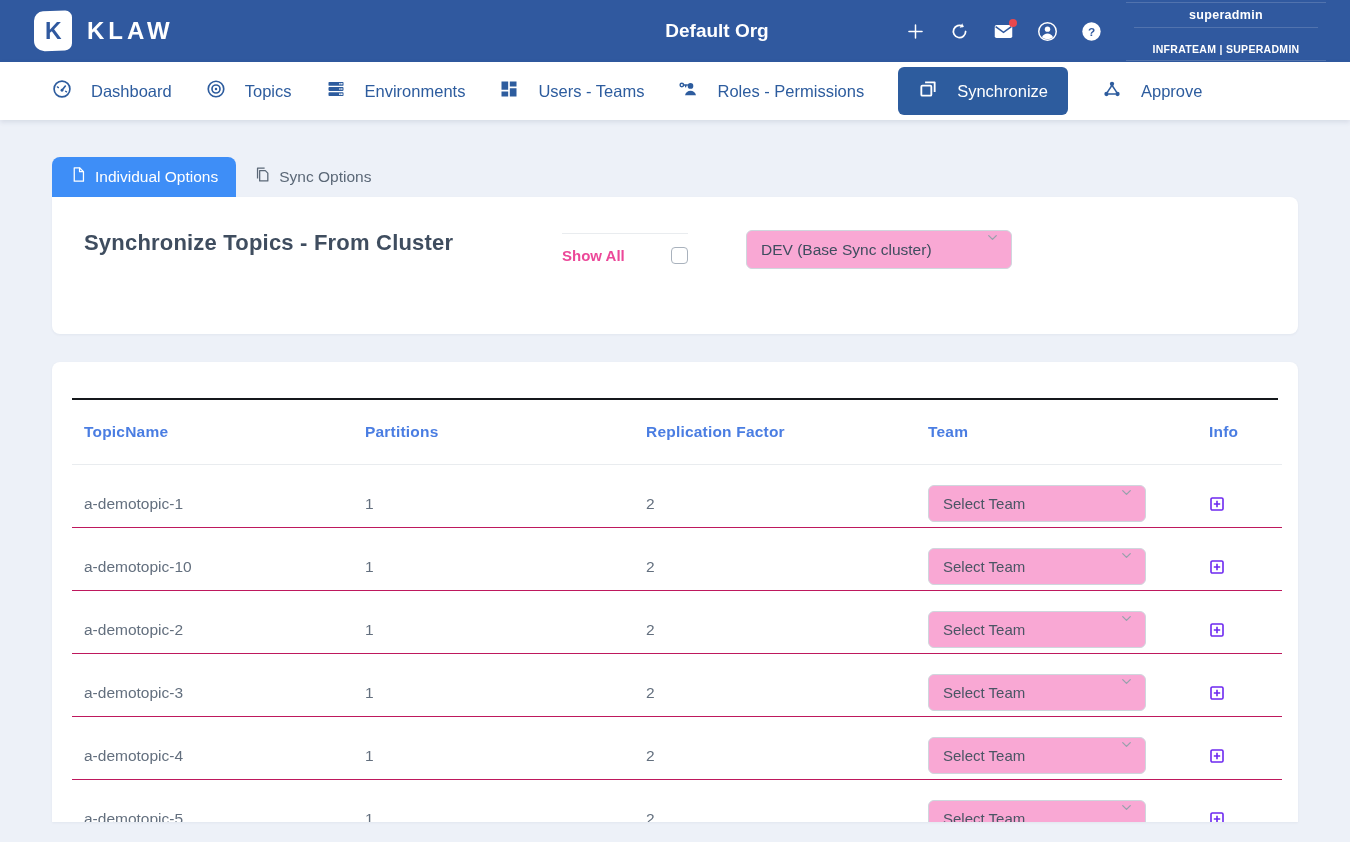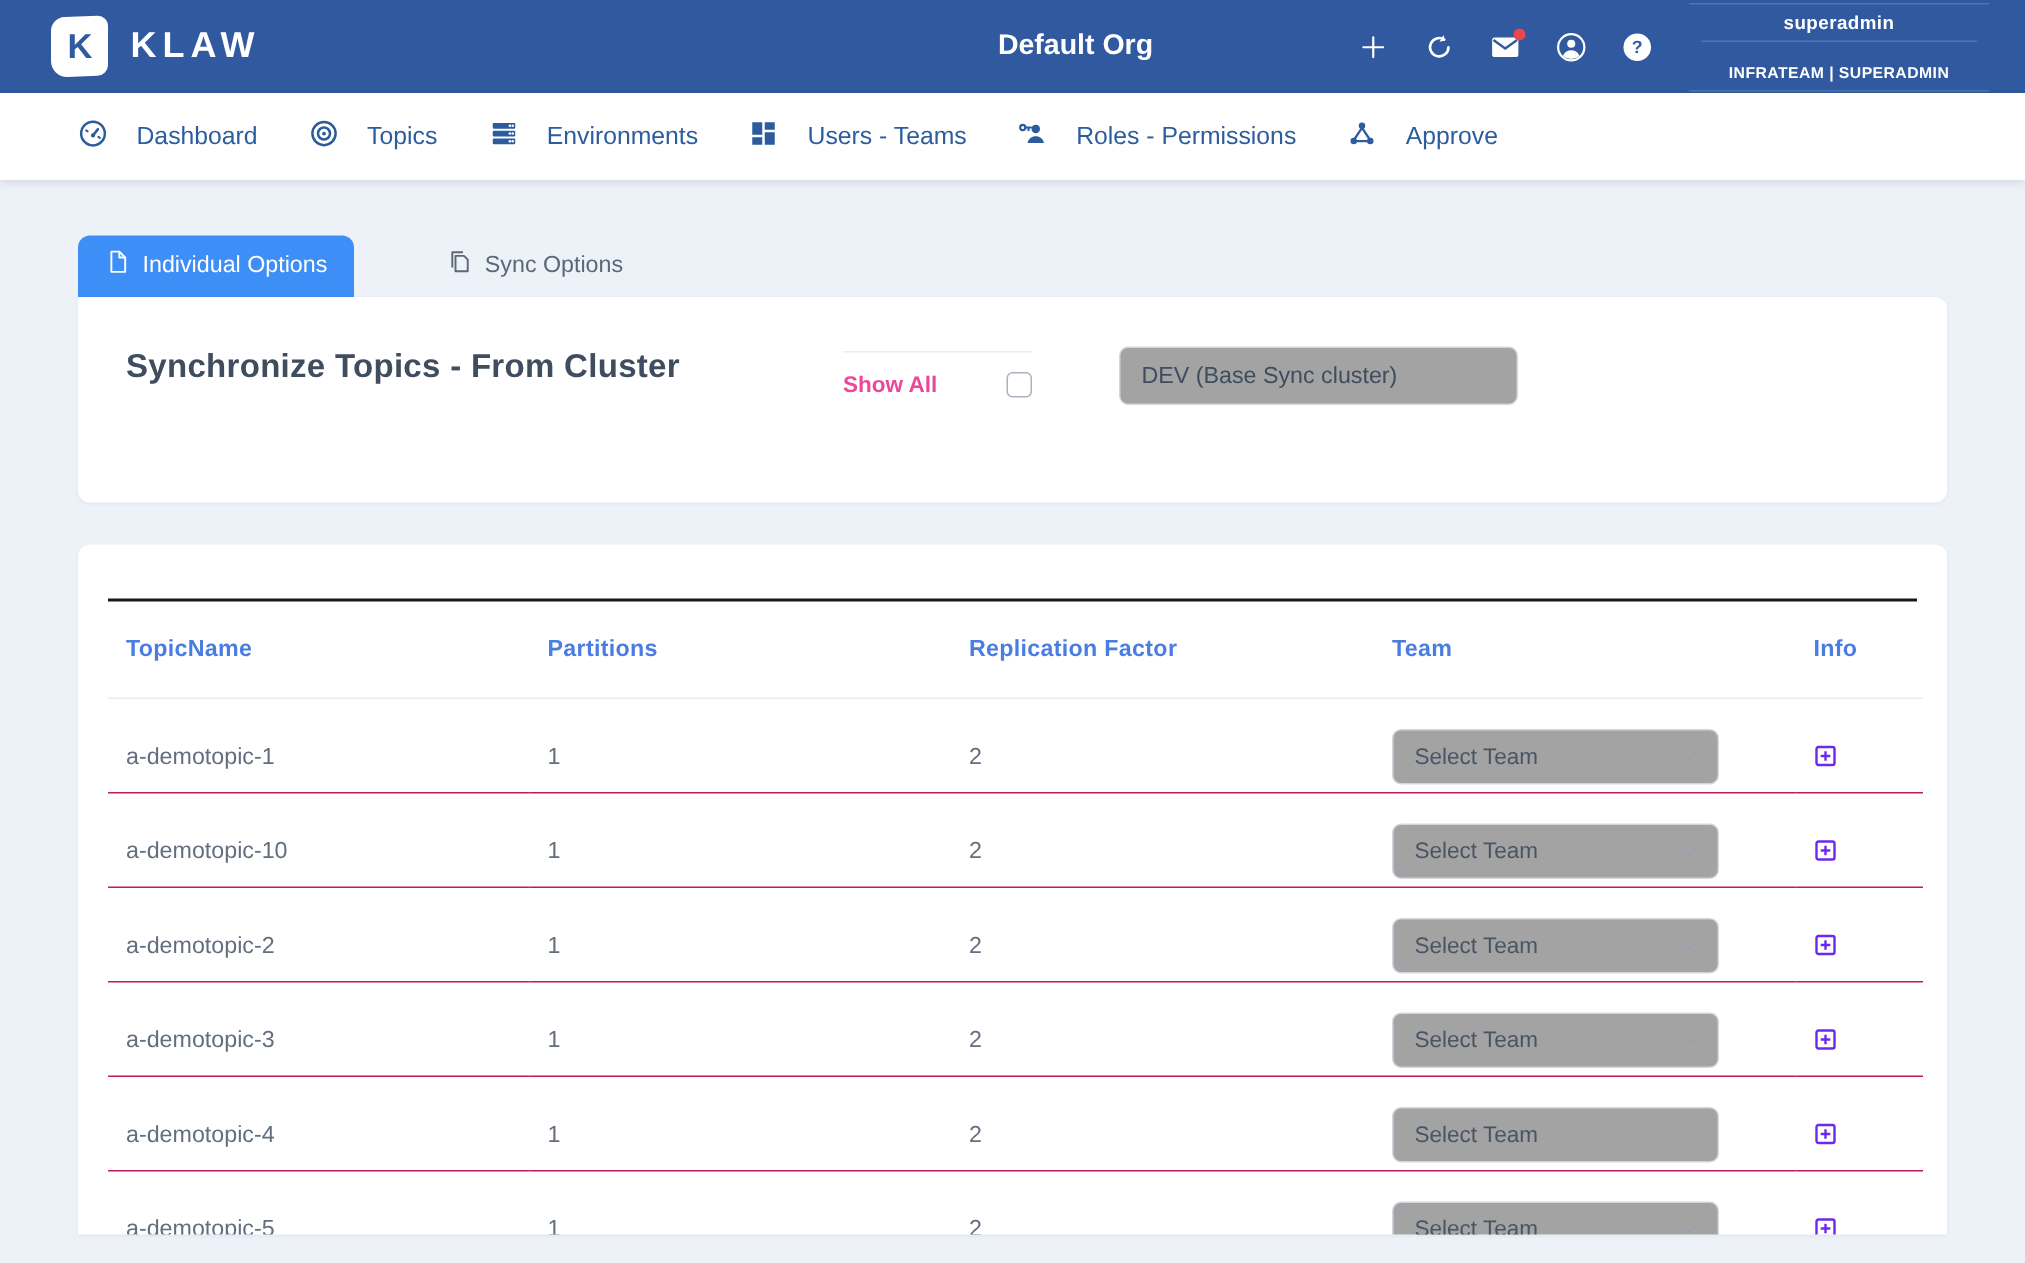--- a/index.html
+++ b/index.html
@@ -22,32 +22,32 @@
   .user-role { font-size:10.5px; font-weight:600; letter-spacing:.3px; margin-top:5px; padding-top:15px; border-top:1px solid rgba(255,255,255,.16); }
 
   
   .navbar { height:58px; background:#fff; display:flex; align-items:center; padding:0 52px; gap:34px; box-shadow:0 2px 5px rgba(40,60,100,.12); position:relative; z-index:2; }
   .nav-item { display:flex; align-items:center; gap:19px; color:#2d5c9e; font-size:16.5px; font-weight:500; cursor:pointer; white-space:nowrap; }
   .nav-item svg { width:20px; height:20px; }
   .nav-item.active { background:#2d5c9e; color:#fff; padding:12px 20px; border-radius:6px; }
 
   
   .content { padding:37px 52px 0; }
-  .tabs { display:flex;gap:44px; }
+  .tabs { display:flex; }
   .tab { display:flex; align-items:center; gap:8px; padding:9px 18px 10px; font-size:15.5px; font-weight:500; color:#5b6877; border-radius:8px 8px 0 0; cursor:pointer; }
   .tab svg { width:17px; height:17px; }
   .tab.active { background:#3e8ef7; color:#fff; }
 
   .card1 { background:#fff; border-radius:0 8px 8px 8px; height:137px; position:relative; box-shadow:0 1px 3px rgba(20,40,80,.05); }
   .panel-title { position:absolute; left:32px; top:33px; font-size:22px; font-weight:600; color:#3f4d5f; letter-spacing:.2px; }
   .showall-group { position:absolute; left:510px; top:36px; width:126px; border-top:1px solid #e9ecef; padding-top:13px; display:flex; align-items:center; justify-content:space-between; }
   .showall-label { font-size:15px; font-weight:600; color:#ec4899; }
   .checkbox { appearance:none; -webkit-appearance:none; width:17px; height:17px; border:1px solid #a9b2bd; border-radius:4px; background:#fff; cursor:pointer; }
 
-  .select-wrap { position:relative; background:#a3a3a3; border:1px solid #cfd6dd; border-radius:6px; display:flex; align-items:center; }
+  .select-wrap { position:relative; background:#f9a8d4; border:1px solid #cfd6dd; border-radius:6px; display:flex; }
   .select-wrap select { appearance:none; -webkit-appearance:none; width:100%; height:100%; border:none; background:transparent; padding:0 38px 0 14px; font-size:15.5px; color:#3f4d5f; font-family:inherit; outline:none; cursor:pointer; }
   .chev { position:absolute; right:12px; color:#98a1ac; pointer-events:none; display:flex; }
   .chev svg { width:13px; height:13px; }
   .cluster-select { position:absolute; left:694px; top:33px; width:266px; height:39px; }
   .search-input { position:absolute; left:986px; top:34px; width:231px; height:38px; border:1px solid #d6dbe1; border-radius:5px; padding:0 14px; font-size:15px; color:#3f4d5f; font-family:inherit; outline:none; }
   .search-input::placeholder { color:#c4cbd4; }
 
   .card2 { margin-top:28px; background:#fff; border-radius:8px 8px 0 0; padding:36px 20px 0; height:460px; overflow:hidden; box-shadow:0 1px 3px rgba(20,40,80,.05); }
   .table-wrap { border-top:2px solid #15181c; }
   table { width:100%; border-collapse:collapse; table-layout:fixed; }
@@ -147,20 +147,27 @@
     <span>Users - Teams</span>
   </div>
   <div class="nav-item">
     <span><svg viewBox="0 0 24 24">
           <circle cx="4.6" cy="7.2" r="2.1" fill="none" stroke="currentColor" stroke-width="1.7"></circle>
           <path d="M6.7 7.2h4.5M9.2 7.2v2.2" stroke="currentColor" stroke-width="1.7" stroke-linecap="round"></path>
           <circle cx="15" cy="8.3" r="3.4" fill="currentColor"></circle>
           <path d="M8.4 19.5c.8-3.6 3.4-5.4 6.6-5.4s5.8 1.8 6.6 5.4z" fill="currentColor"></path>
         </svg></span>
     <span>Roles - Permissions</span>
+  </div>
+  <div class="nav-item active">
+    <span><svg viewBox="0 0 24 24">
+          <path d="M8.5 4H20v11.5" fill="none" stroke="currentColor" stroke-width="2.2" stroke-linejoin="round"></path>
+          <rect x="4" y="8" width="12" height="12" rx="1.2" fill="none" stroke="currentColor" stroke-width="2.2"></rect>
+        </svg></span>
+    <span>Synchronize</span>
   </div>
   <div class="nav-item">
     <span><svg viewBox="0 0 24 24">
           <path d="M12 7.5L6.3 16M12 7.5l5.7 8.5M7.5 18h9" stroke="currentColor" stroke-width="1.8" fill="none"></path>
           <circle cx="12" cy="5.8" r="2.6" fill="currentColor"></circle>
           <circle cx="5.4" cy="18" r="2.6" fill="currentColor"></circle>
           <circle cx="18.6" cy="18" r="2.6" fill="currentColor"></circle>
         </svg></span>
     <span>Approve</span>
   </div>

